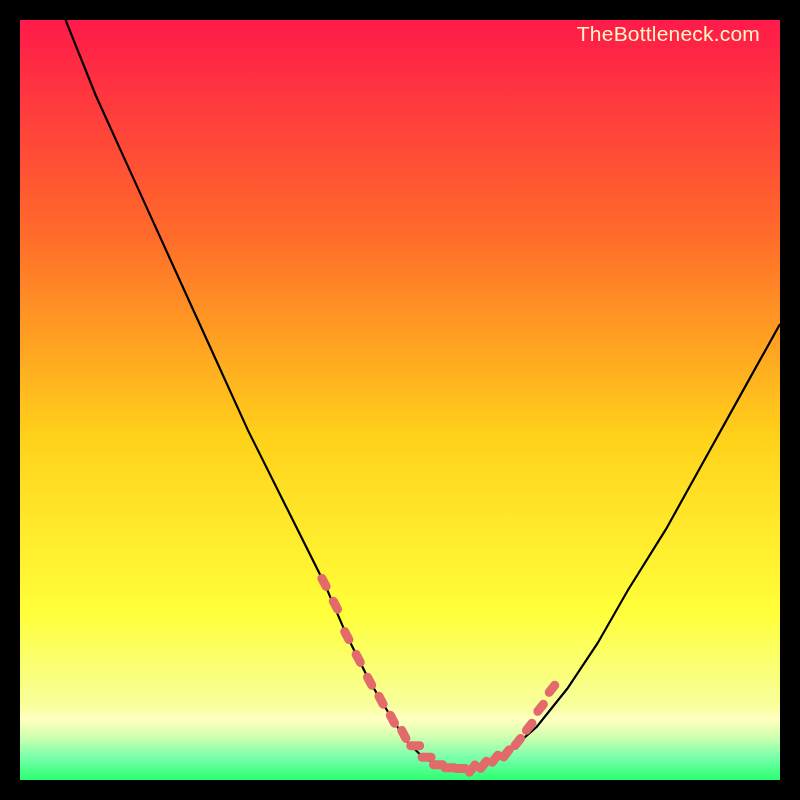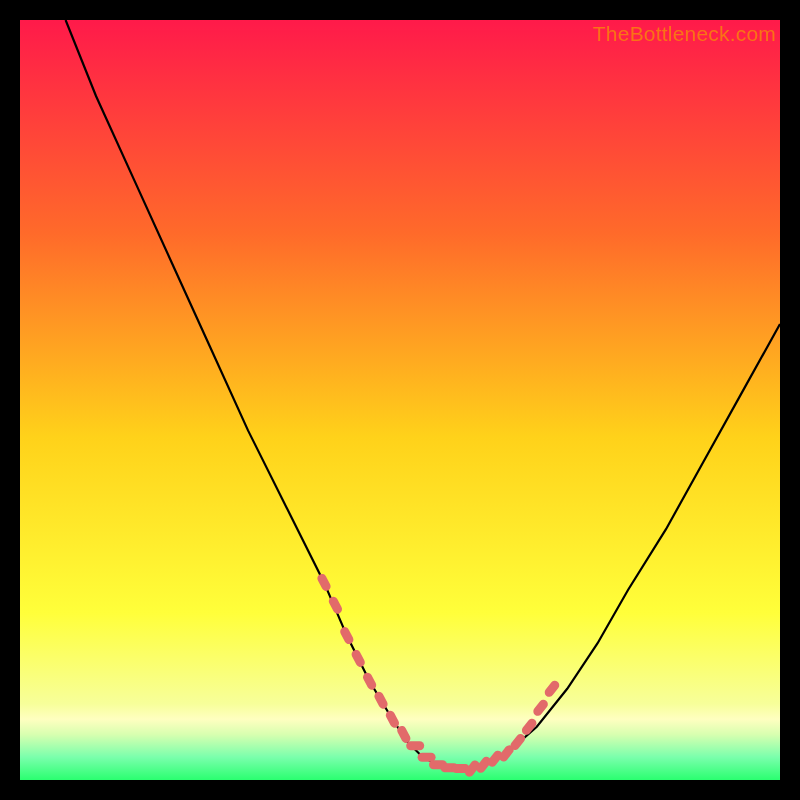--- a/index.html
+++ b/index.html
@@ -21,24 +21,24 @@
   .plot-area {
     position: absolute;
     left: 0;
     top: 0;
     width: 760px;
     height: 760px;
   }
   .watermark {
     position: absolute;
     top: 2px;
-    right: 4px;
+    right: 20px;
     font-family: Arial, Helvetica, sans-serif;
     font-size: 21px;
-    color: #f97316;
+    color: #fef9c3;
     letter-spacing: 0.2px;
     user-select: none;
   }
 </style>
 </head>
 <body>
 
 <div class="frame">
   <svg class="plot-area" viewBox="0 0 760 760">
     <defs>

